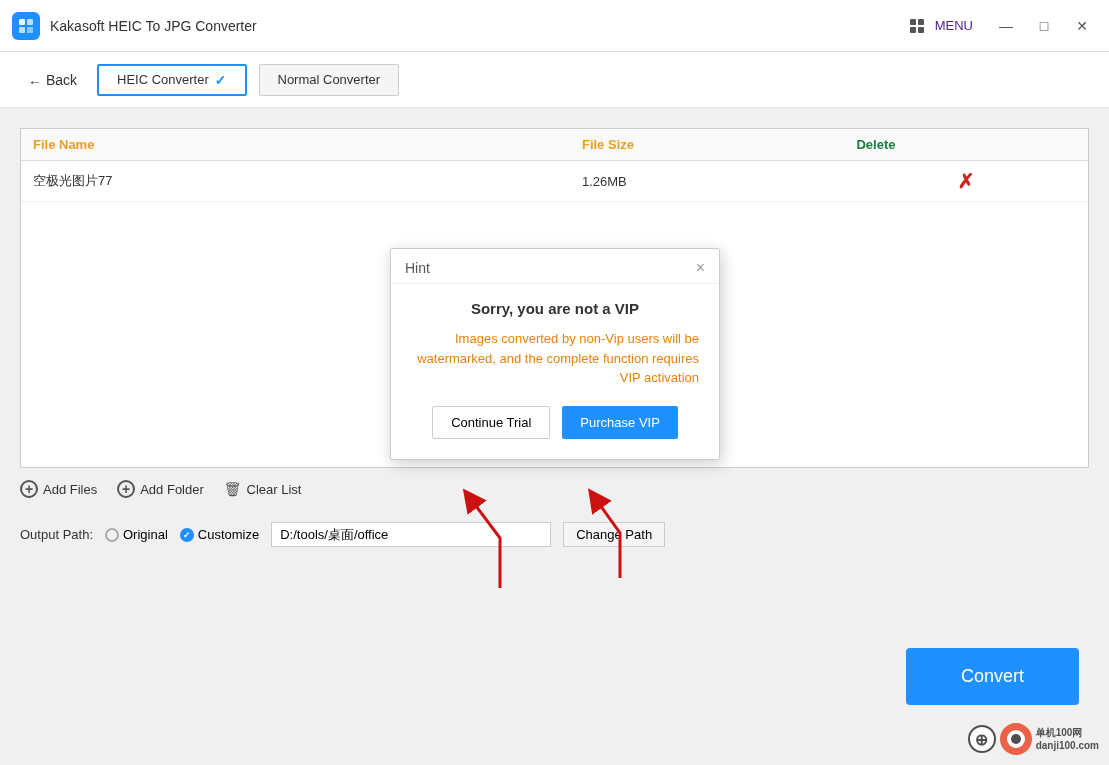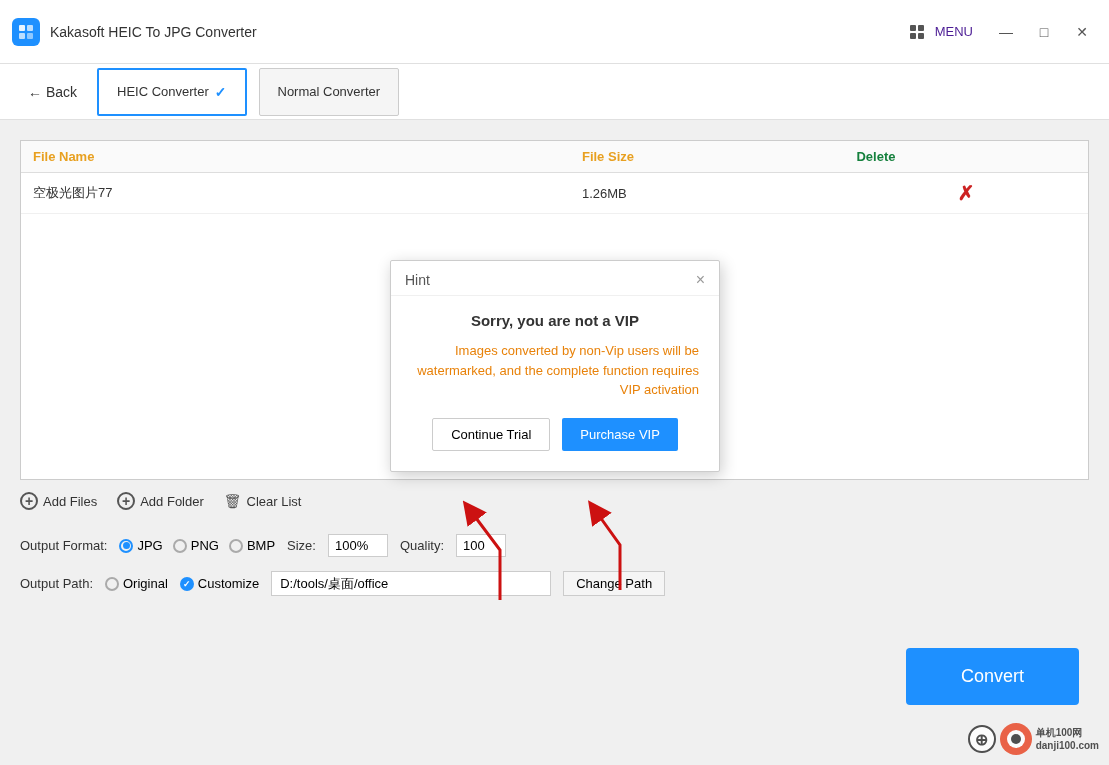--- a/index.html
+++ b/index.html
@@ -16,21 +16,21 @@
       width: 1109px;
       height: 765px;
       background: #f0f0f0;
       display: flex;
       flex-direction: column;
       position: relative;
     }
     
     .title-bar {
       background: #ffffff;
-      height: 64px;
+      height: 52px;
       display: flex;
       align-items: center;
       padding: 0 12px;
       border-bottom: 1px solid #e0e0e0;
       flex-shrink: 0;
     }
     .title-bar-icon {
       width: 28px;
       height: 28px;
       background: #1e90ff;
@@ -112,21 +112,21 @@
       padding: 4px 8px;
     }
     .tab-btn {
       padding: 6px 18px;
       border: 1px solid #ccc;
       background: #f5f5f5;
       cursor: pointer;
       font-size: 13px;
       color: #333;
       border-radius: 2px;
-      height: 48px;
+      height: 32px;
       display: flex;
       align-items: center;
       gap: 6px;
     }
     .tab-btn.active {
       border: 2px solid #1e90ff;
       background: #ffffff;
       color: #333;
       font-weight: 500;
     }
@@ -512,41 +512,20 @@
           <div class="action-icon">+</div>
           <span>Add Folder</span>
         </button>
         <button class="action-btn">
           <span class="trash-icon">🗑</span>
           <span>Clear List</span>
         </button>
       </div>
 
       <div class="output-settings">
-        <div class="settings-row">
-          <span class="settings-label">Output Format:</span>
-          <div class="radio-group">
-            <label class="radio-item">
-              <div class="radio-circle checked"></div>
-              <span>JPG</span>
-            </label>
-            <label class="radio-item">
-              <div class="radio-circle"></div>
-              <span>PNG</span>
-            </label>
-            <label class="radio-item">
-              <div class="radio-circle"></div>
-              <span>BMP</span>
-            </label>
-          </div>
-          <span class="settings-label">Size:</span>
-          <input class="size-input" type="text" value="100%" style="">
-          <span class="settings-label">Quality:</span>
-          <input class="quality-input" type="text" value="100" style="">
-        </div>
         <div class="settings-row">
           <span class="settings-label">Output Path:</span>
           <label class="radio-item">
             <div class="radio-circle"></div>
             <span>Original</span>
           </label>
           <label class="radio-item">
             <div class="checkbox-circle checked"></div>
             <span>Customize</span>
           </label>

